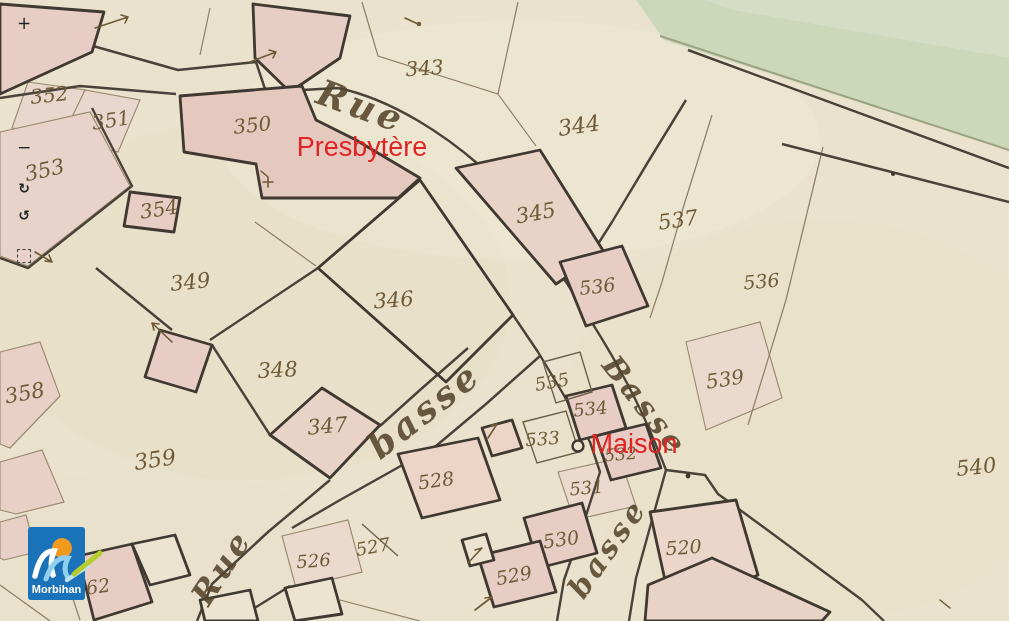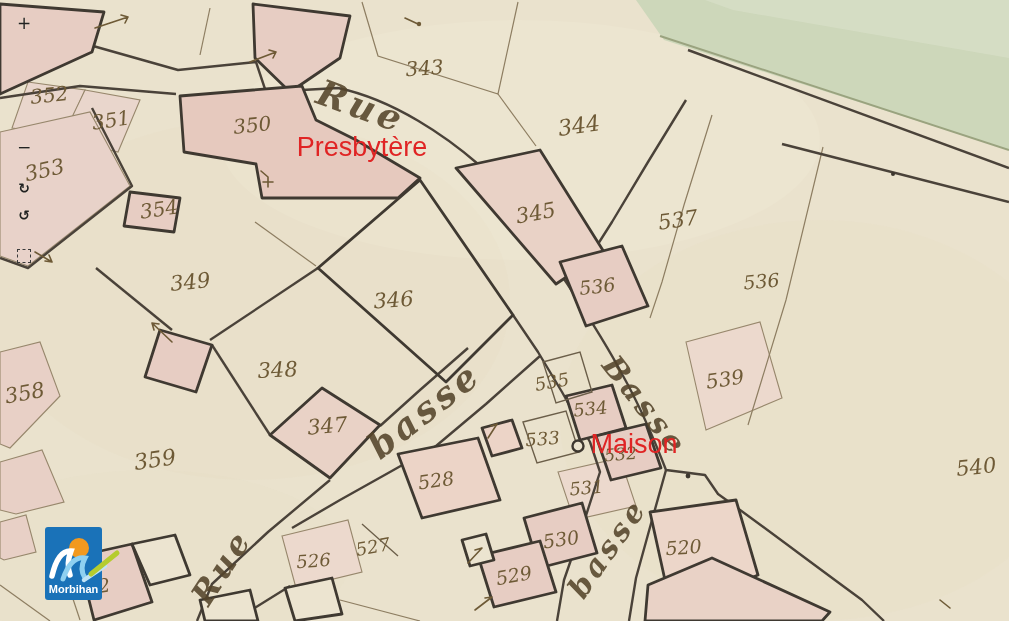--- a/index.html
+++ b/index.html
@@ -32,21 +32,21 @@
   .mapctrl.rot{font-size:14px;font-weight:bold;}
   .ctrl-plus{top:13px;}
   .ctrl-minus{top:137px;}
   .ctrl-cw{top:178px;}
   .ctrl-ccw{top:205px;}
   .ctrl-select{top:246px;}
   .ctrl-select .box{
     width:12px;height:12px;border:1px dashed #3a3a3a;background:transparent;
   }
   
-  .logo{position:absolute;left:39px;top:522px;width:90px;height:84px;}
+  .logo{position:absolute;left:22px;top:522px;width:90px;height:84px;}
   .logo svg{display:block;}
 </style>
 </head>
 <body>
 
 <div class="stage">
 
   <svg class="mapsvg" width="1009" height="621" viewBox="0 0 1009 621">
 
     <g>

